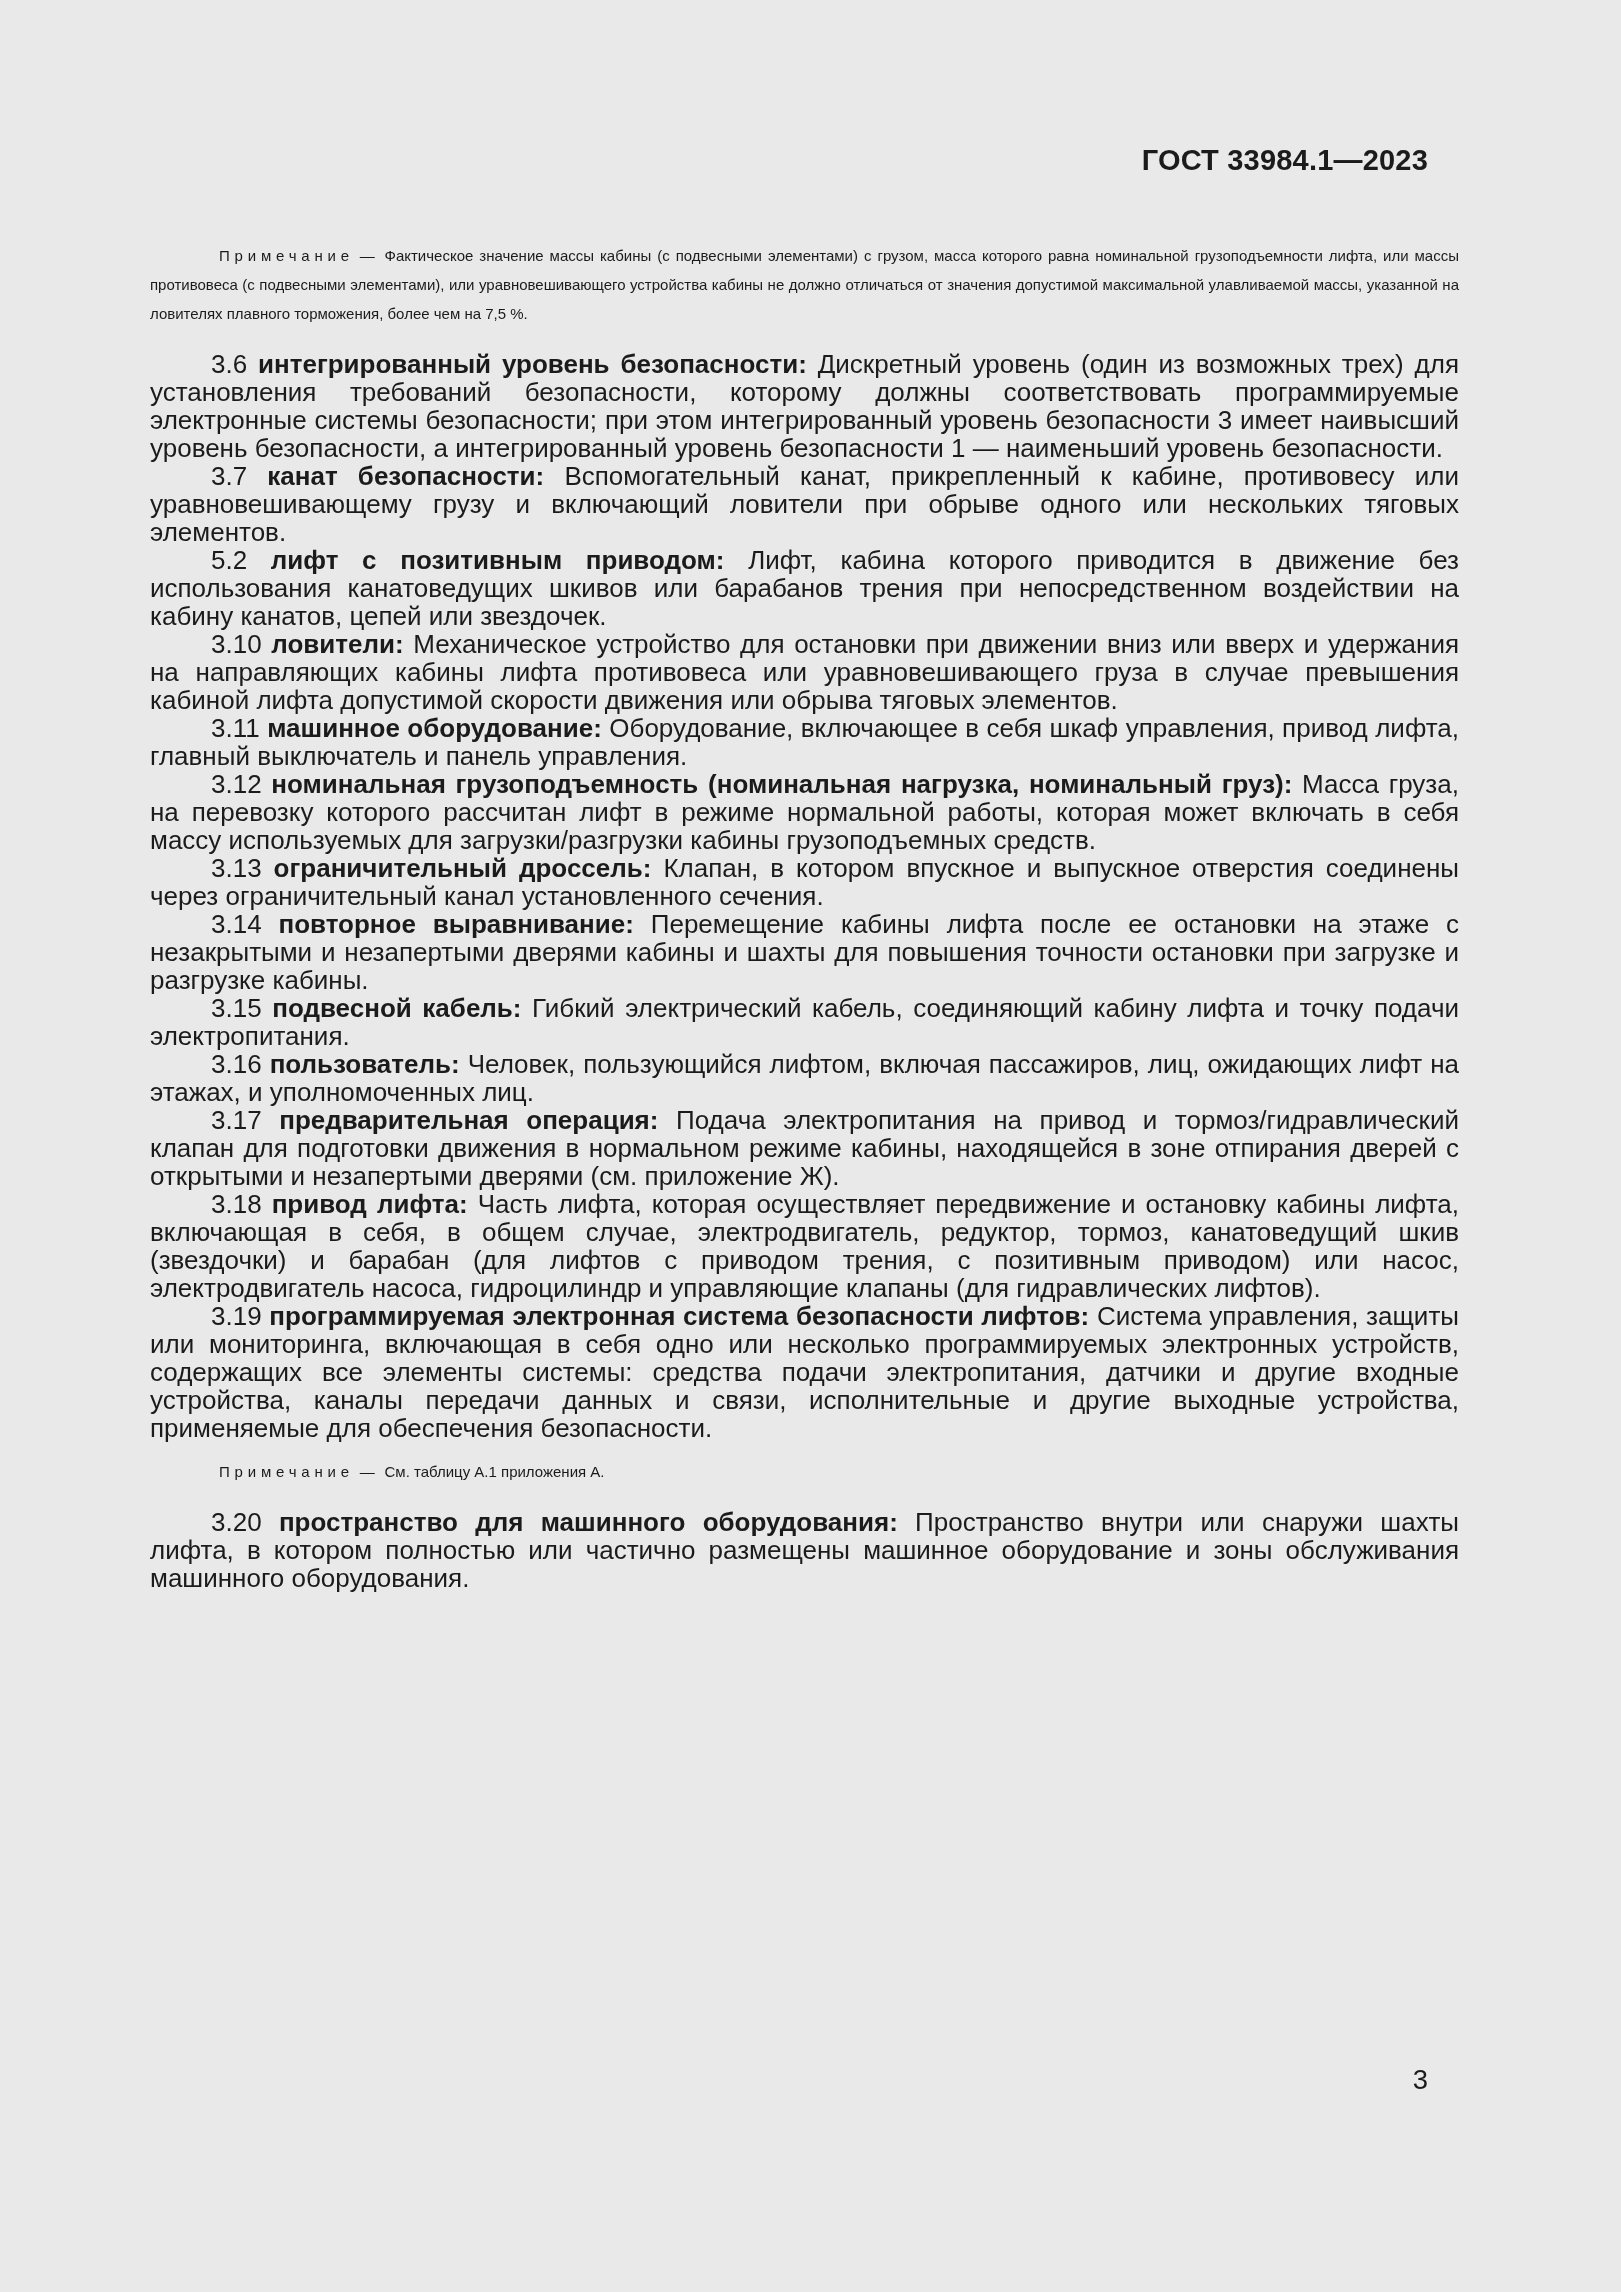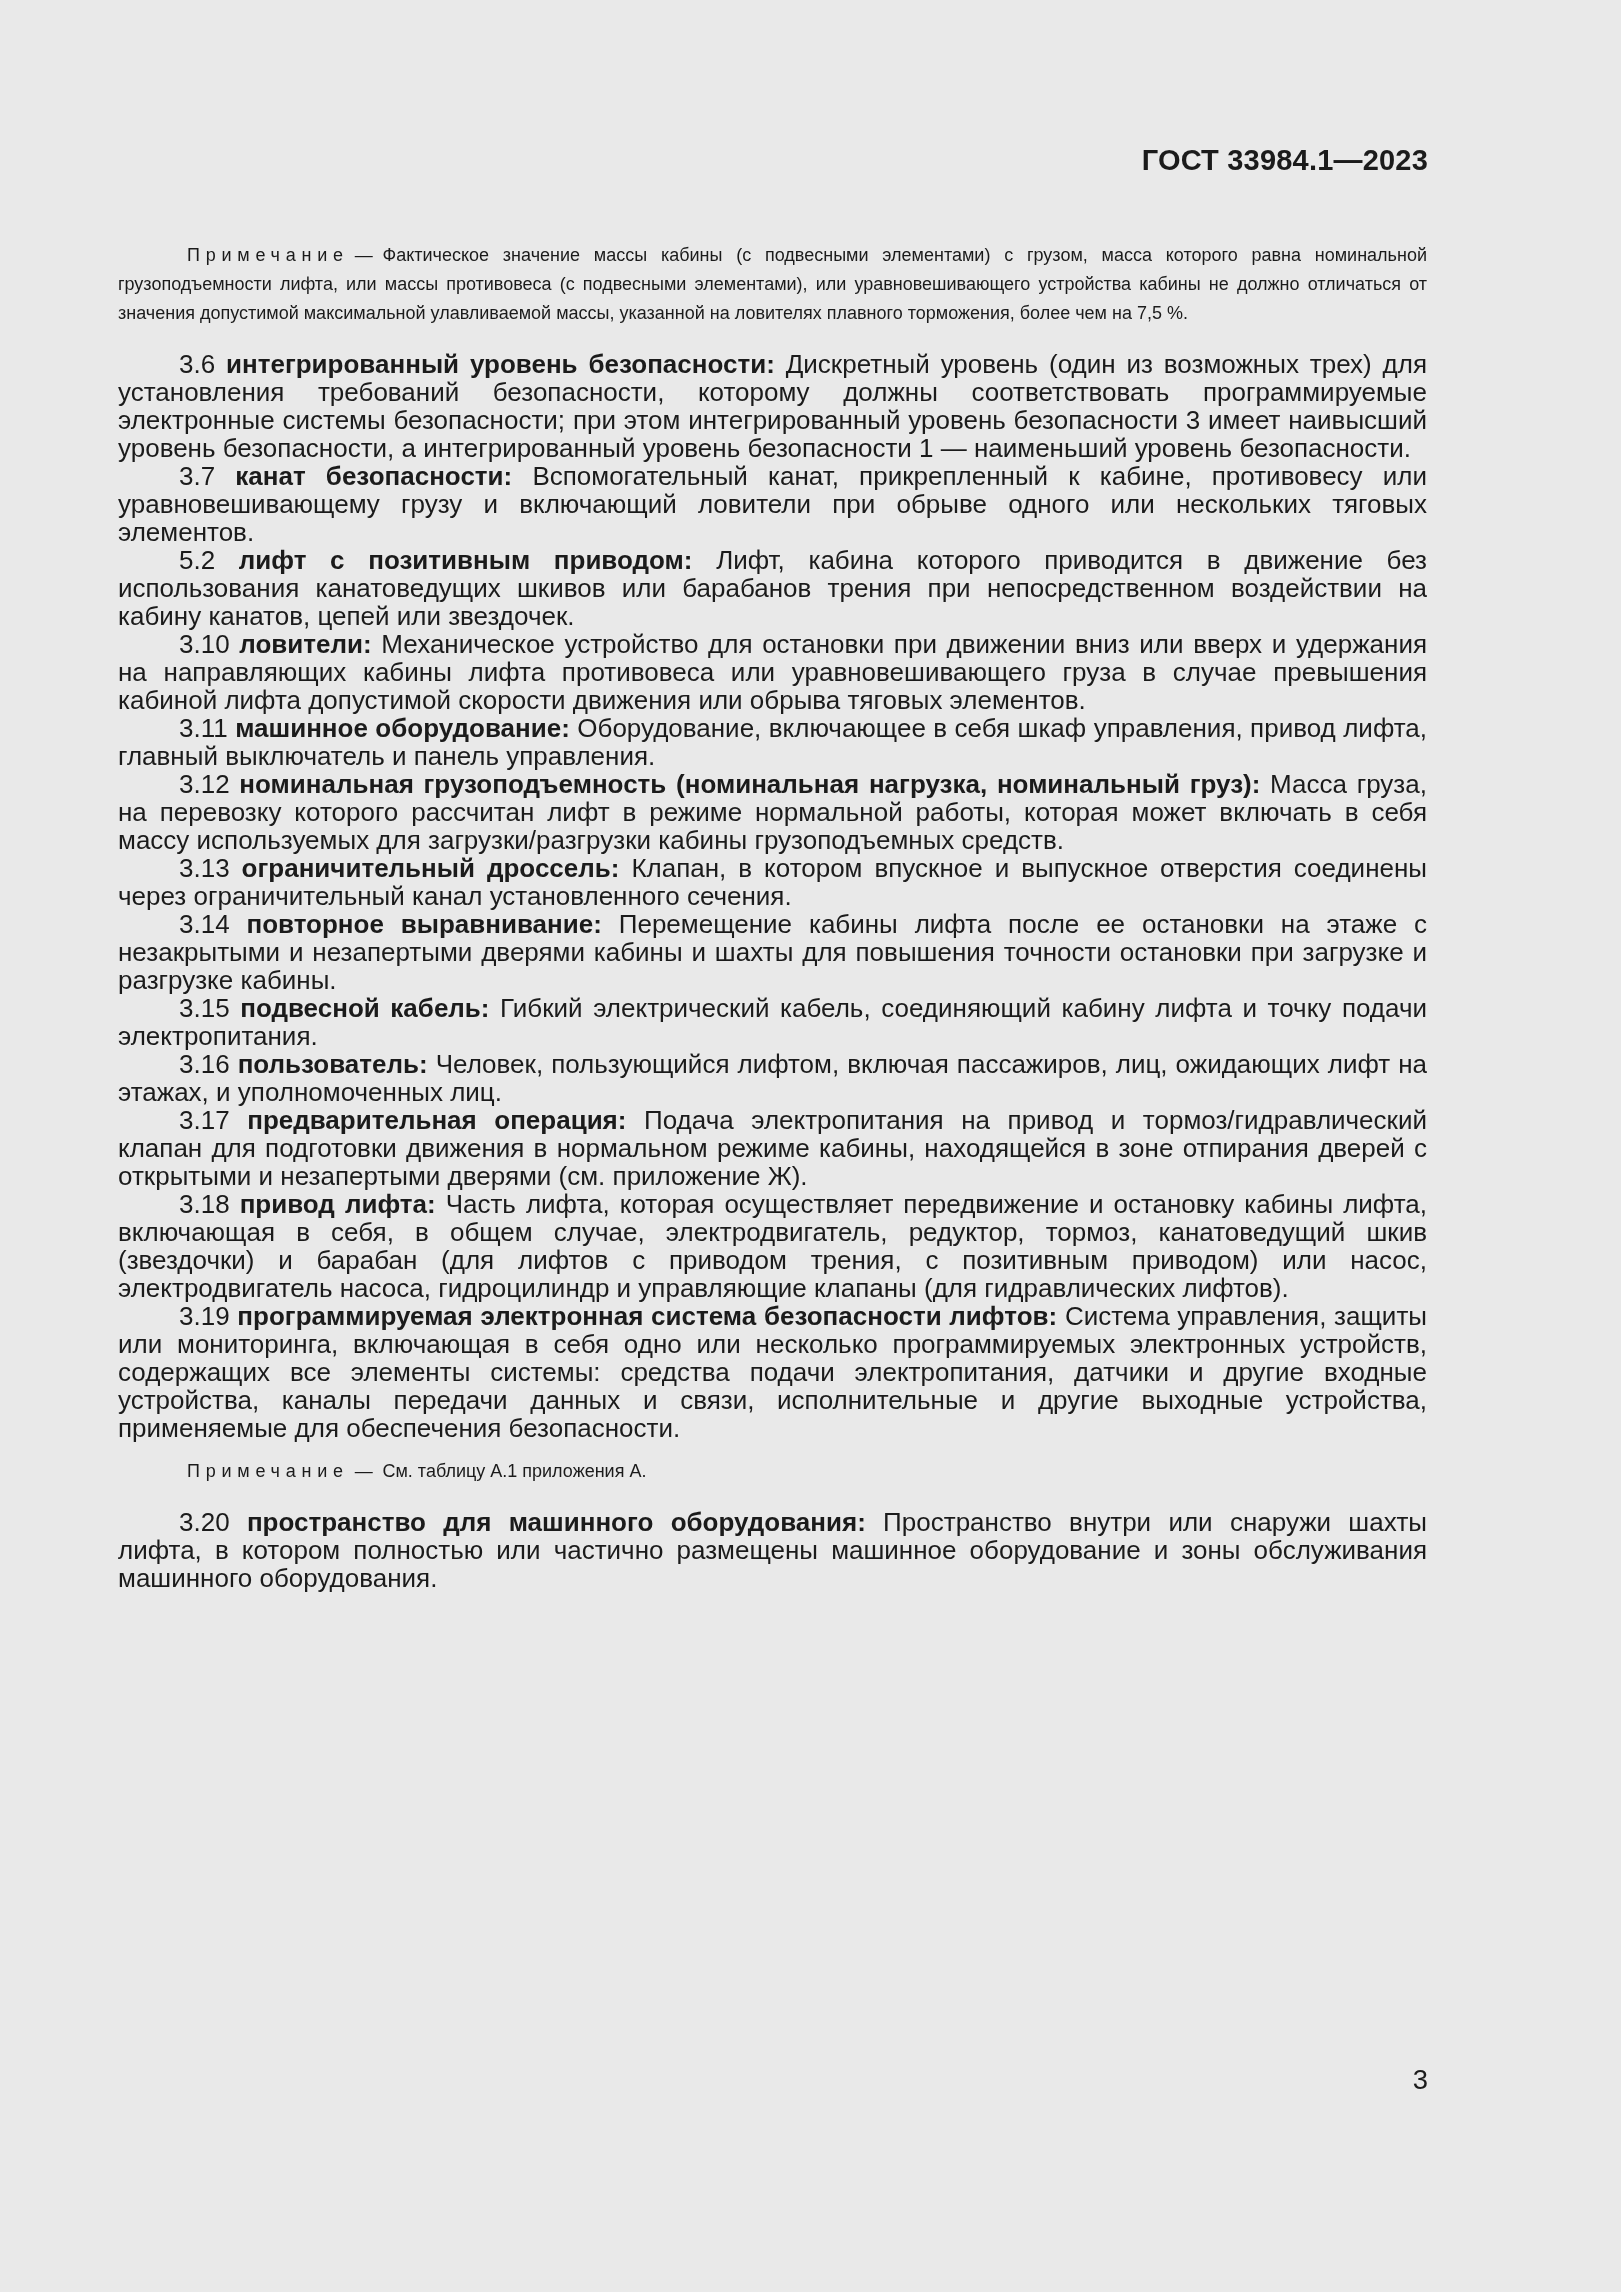--- a/index.html
+++ b/index.html
@@ -11,20 +11,21 @@
   body {
     background: #e9e9e9;
     font-family: "Liberation Sans", sans-serif;
     color: #1b1b1b;
     position: relative;
     overflow: hidden;
   }
   .page {
     position: absolute;
     inset: 0;
+    margin-left: 32px;
   }
   .doc-header {
     position: absolute;
     top: 145px;
     right: 193px;
     font-size: 29px;
     line-height: 31px;
     font-weight: bold;
     letter-spacing: 0.2px;
   }
@@ -41,21 +42,21 @@
     margin: 0;
     font-size: 26px;
     line-height: 28px;
     text-indent: 61px;
   }
   p.def .term {
     font-weight: bold;
   }
   p.note {
     margin: 14.7px 0 22.5px 0;
-    font-size: 18px;
+    font-size: 15px;
     line-height: 29px;
     text-indent: 69px;
   }
   p.note .note-label {
     letter-spacing: 0.32em;
   }
   p.note .note-dash {
     margin: 0 9.8px 0 5.9px;
   }
   .page-number {

